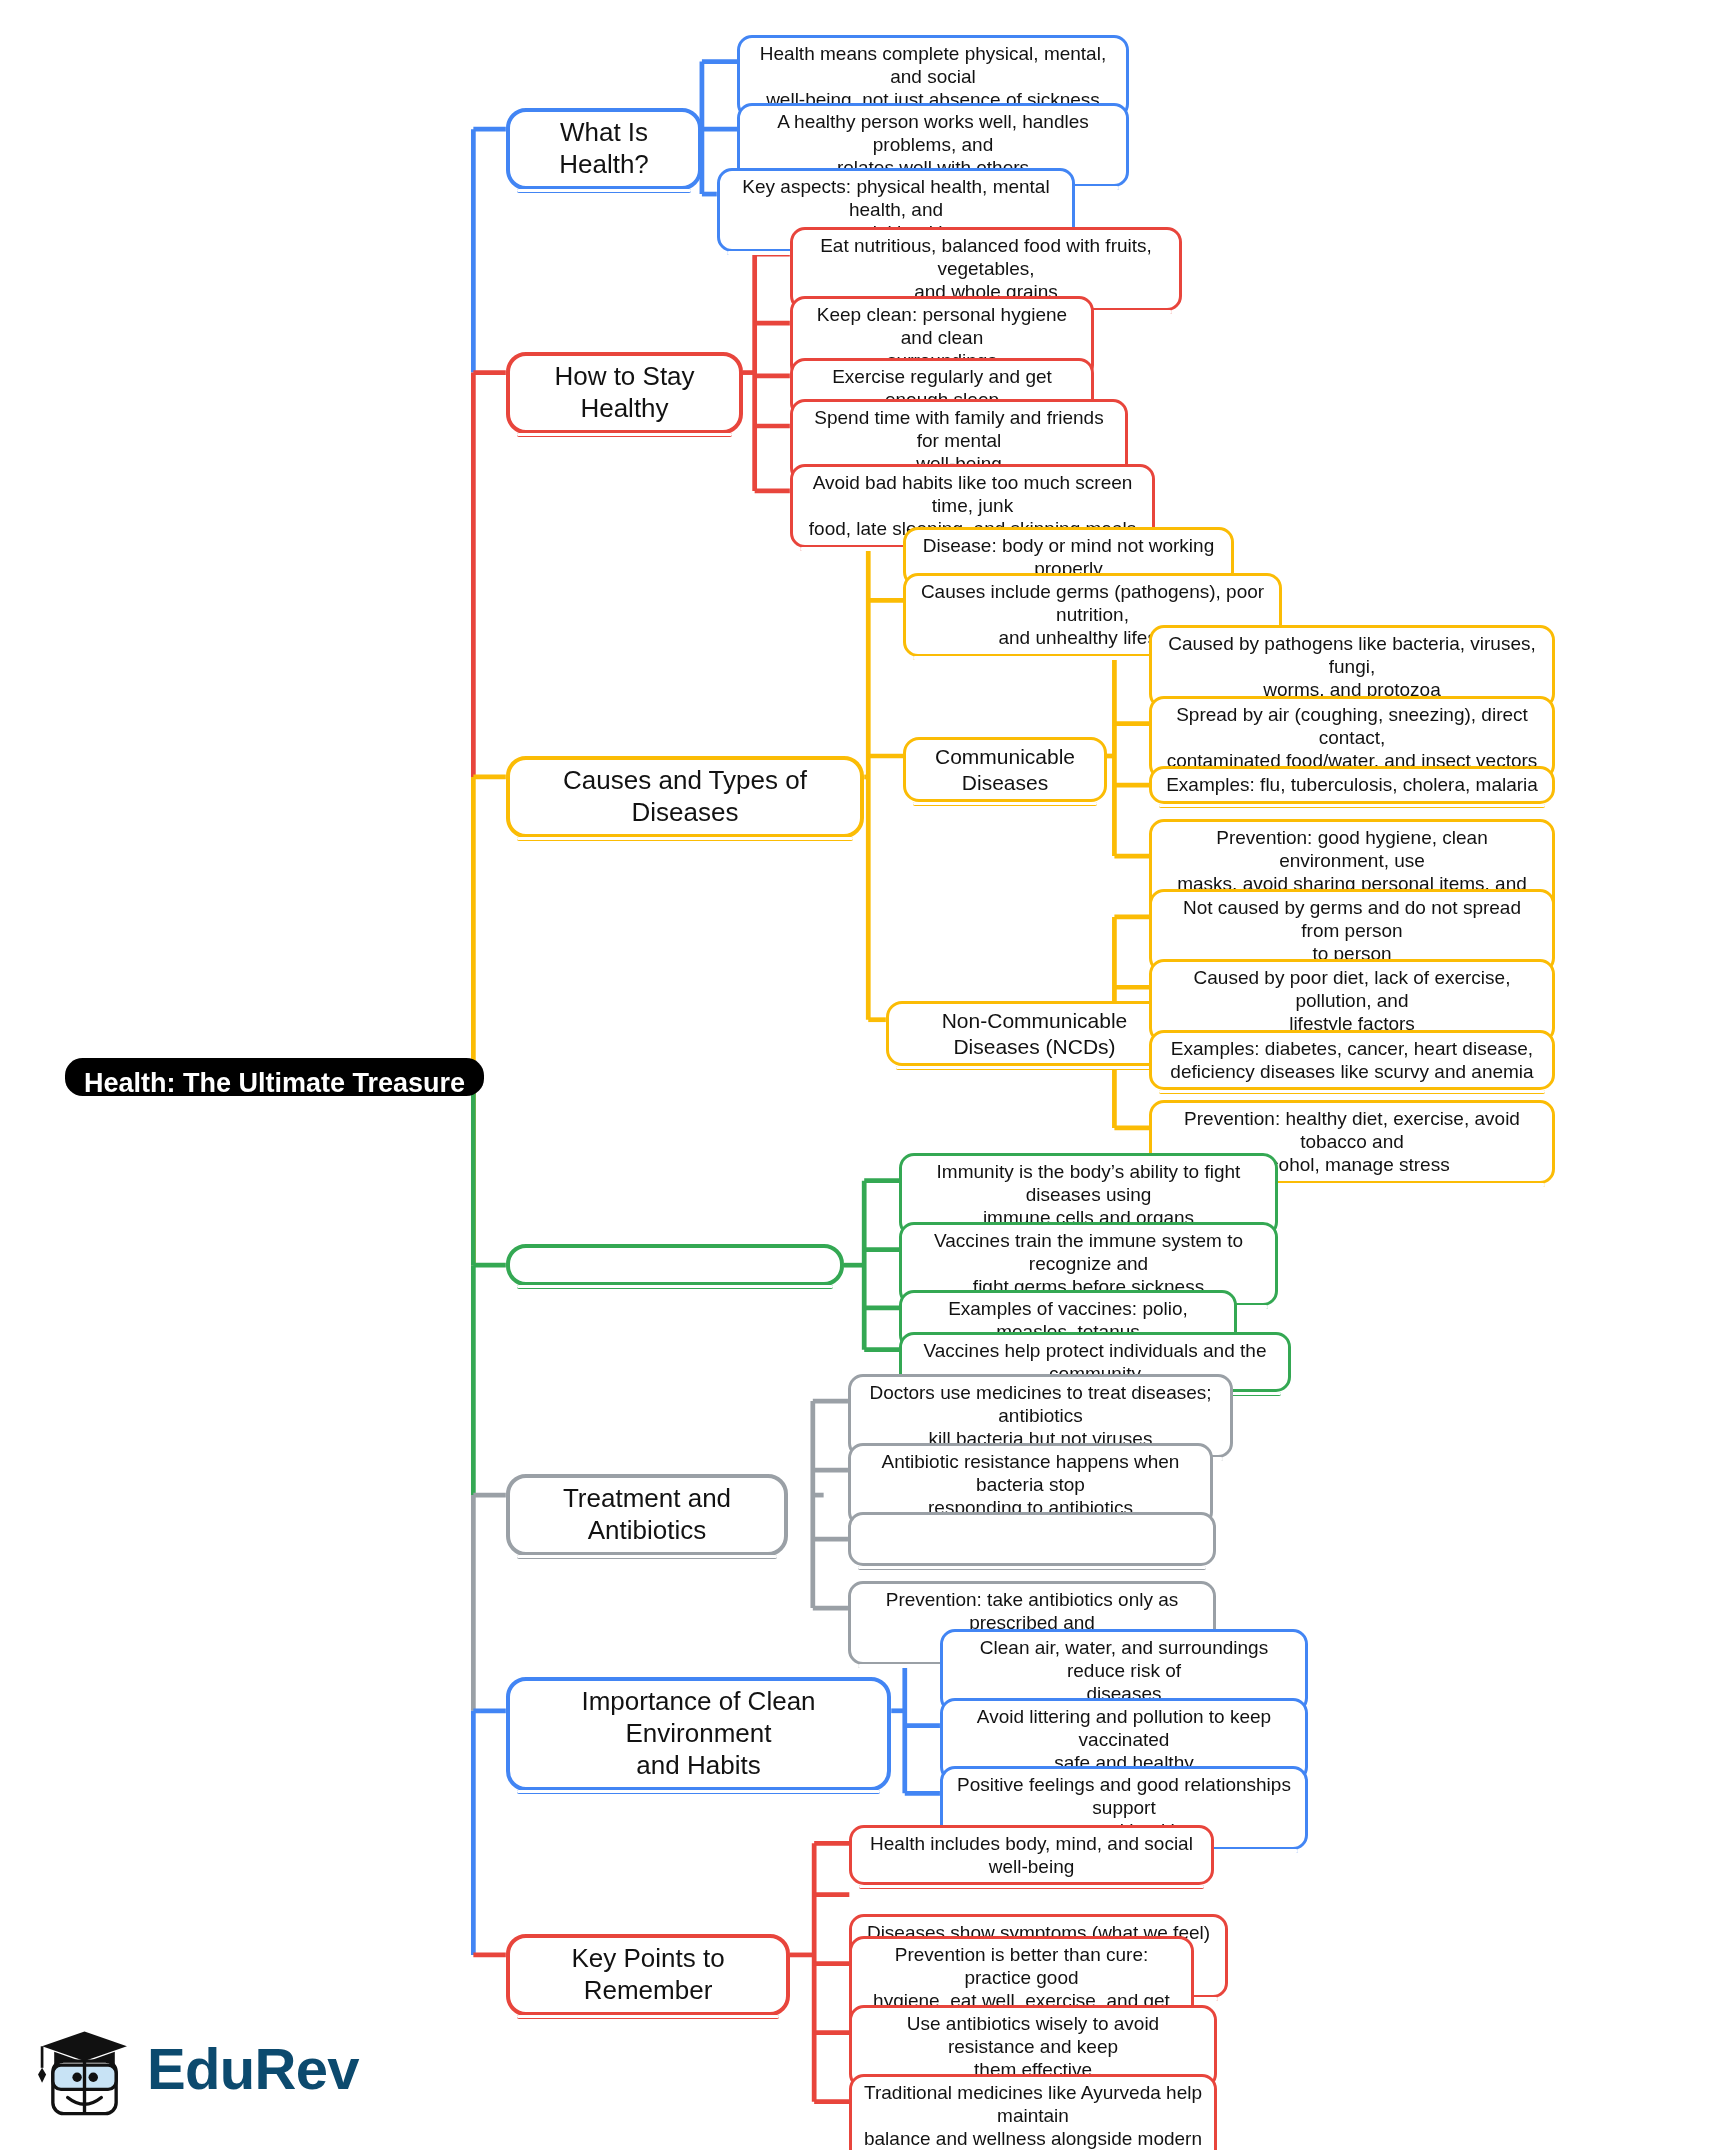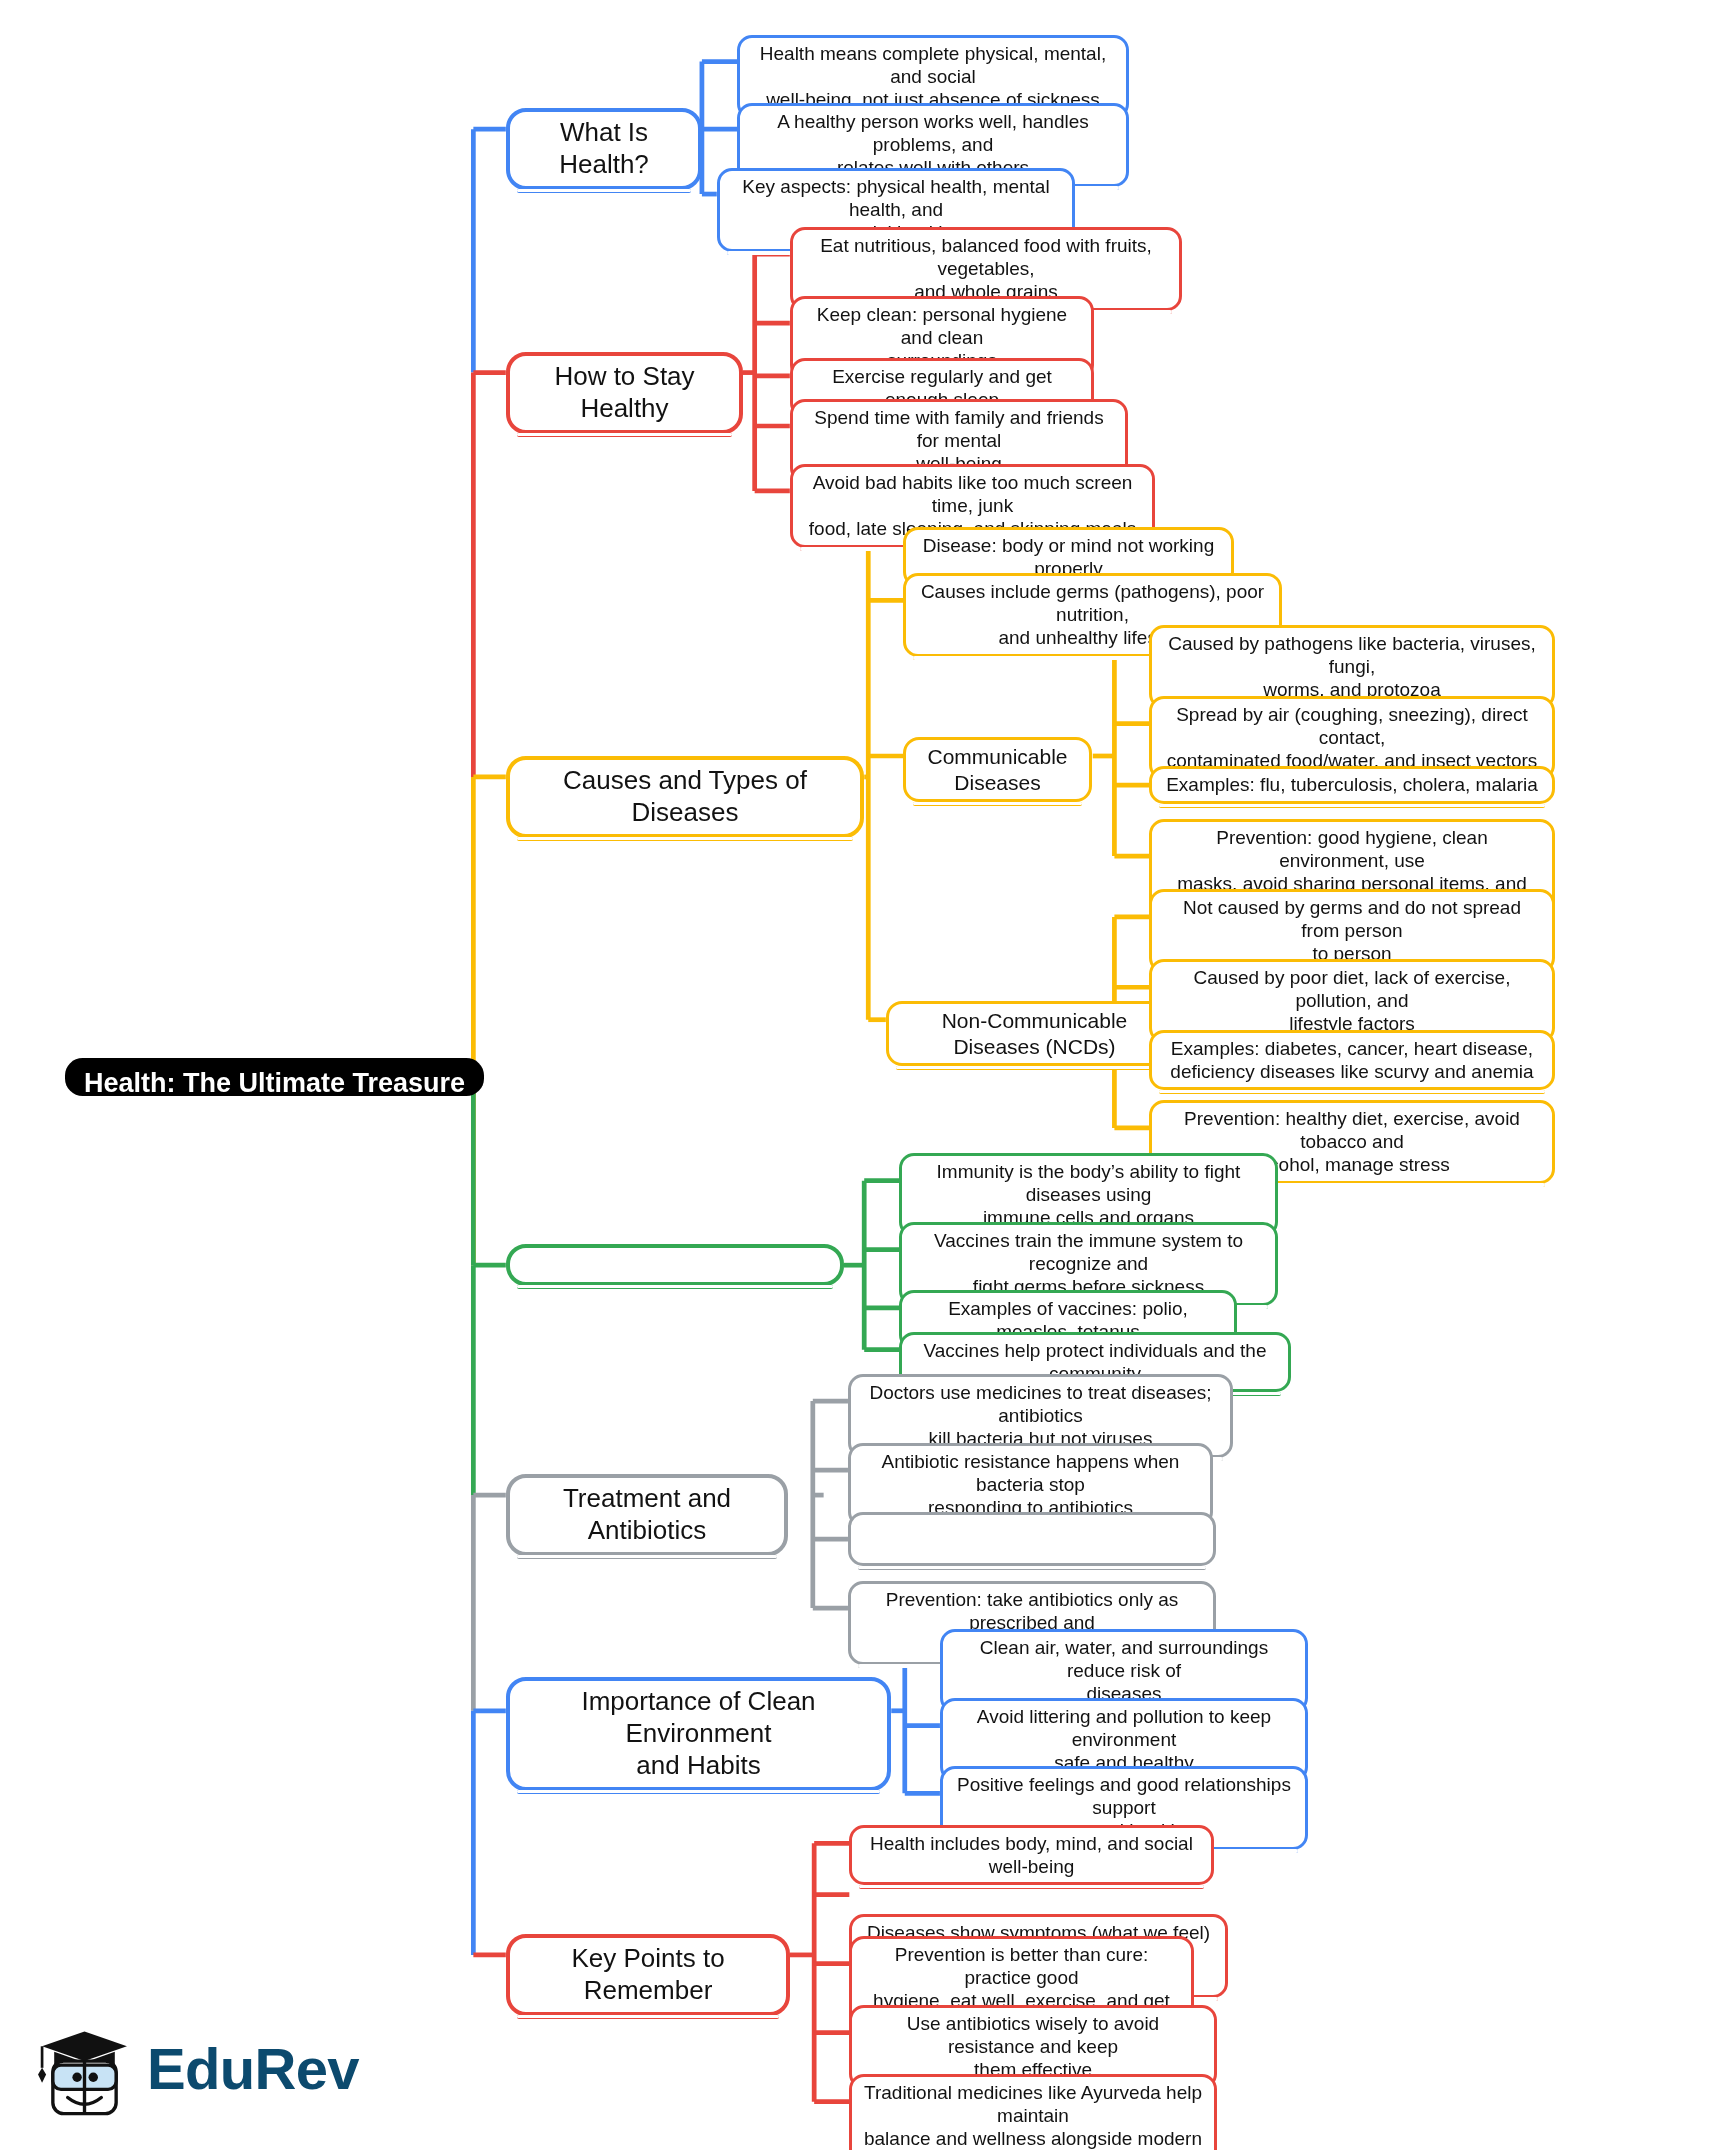--- a/index.html
+++ b/index.html
@@ -162,21 +162,21 @@
 surroundings</span><i style="position: absolute; left: 6.8px; right: 6.8px; bottom: -6.8px; height: 4px; border-radius: 2.7px; display: block; background: rgb(232, 69, 60);"></i></div>
       <div class="node leaf" style="left: 790px; top: 358px; width: 304px; min-height: 35px; border-color: rgb(232, 69, 60); background: rgb(255, 255, 255);"><span>Exercise regularly and get enough sleep</span><i style="position: absolute; left: 6.8px; right: 6.8px; bottom: -6.8px; height: 4px; border-radius: 2.7px; display: block; background: rgb(232, 69, 60);"></i></div>
       <div class="node leaf" style="left: 790px; top: 399px; width: 338px; min-height: 54px; border-color: rgb(232, 69, 60); background: rgb(255, 255, 255);"><span>Spend time with family and friends for mental
 well-being</span><i style="position: absolute; left: 6.8px; right: 6.8px; bottom: -6.8px; height: 4px; border-radius: 2.7px; display: block; background: rgb(232, 69, 60);"></i></div>
       <div class="node leaf" style="left: 790px; top: 464px; width: 365px; min-height: 54px; border-color: rgb(232, 69, 60); background: rgb(255, 255, 255);"><span>Avoid bad habits like too much screen time, junk
 food, late sleeping, and skipping meals</span><i style="position: absolute; left: 6.8px; right: 6.8px; bottom: -6.8px; height: 4px; border-radius: 2.7px; display: block; background: rgb(232, 69, 60);"></i></div>
       <div class="node lvl1" style="left: 506px; top: 756px; width: 358px; min-height: 42px; border-color: rgb(251, 188, 5); background: rgb(255, 255, 255);"><span>Causes and Types of Diseases</span><i style="position: absolute; left: 6.8px; right: 6.8px; bottom: -6.8px; height: 4px; border-radius: 2.7px; display: block; background: rgb(251, 188, 5);"></i></div>
       <div class="node leaf" style="left: 903px; top: 527px; width: 331px; min-height: 35px; border-color: rgb(251, 188, 5); background: rgb(255, 255, 255);"><span>Disease: body or mind not working properly</span><i style="position: absolute; left: 6.8px; right: 6.8px; bottom: -6.8px; height: 4px; border-radius: 2.7px; display: block; background: rgb(251, 188, 5);"></i></div>
       <div class="node leaf" style="left: 903px; top: 573px; width: 379px; min-height: 54px; border-color: rgb(251, 188, 5); background: rgb(255, 255, 255);"><span>Causes include germs (pathogens), poor nutrition,
 and unhealthy lifestyle</span><i style="position: absolute; left: 6.8px; right: 6.8px; bottom: -6.8px; height: 4px; border-radius: 2.7px; display: block; background: rgb(251, 188, 5);"></i></div>
-      <div class="node lvl2" style="left: 903px; top: 737px; width: 189px; min-height: 38px; border-color: rgb(251, 188, 5); background: rgb(255, 255, 255);"><span>Communicable Diseases</span><i style="position: absolute; left: 6.8px; right: 6.8px; bottom: -6.8px; height: 4px; border-radius: 2.7px; display: block; background: rgb(251, 188, 5);"></i></div>
+      <div class="node lvl2" style="left: 903px; top: 737px; width: 204px; min-height: 38px; border-color: rgb(251, 188, 5); background: rgb(255, 255, 255);"><span>Communicable Diseases</span><i style="position: absolute; left: 6.8px; right: 6.8px; bottom: -6.8px; height: 4px; border-radius: 2.7px; display: block; background: rgb(251, 188, 5);"></i></div>
       <div class="node leaf" style="left: 1149px; top: 625px; width: 406px; min-height: 55px; border-color: rgb(251, 188, 5); background: rgb(255, 255, 255);"><span>Caused by pathogens like bacteria, viruses, fungi,
 worms, and protozoa</span><i style="position: absolute; left: 6.8px; right: 6.8px; bottom: -6.8px; height: 4px; border-radius: 2.7px; display: block; background: rgb(251, 188, 5);"></i></div>
       <div class="node leaf" style="left: 1149px; top: 696px; width: 406px; min-height: 55px; border-color: rgb(251, 188, 5); background: rgb(255, 255, 255);"><span>Spread by air (coughing, sneezing), direct contact,
 contaminated food/water, and insect vectors</span><i style="position: absolute; left: 6.8px; right: 6.8px; bottom: -6.8px; height: 4px; border-radius: 2.7px; display: block; background: rgb(251, 188, 5);"></i></div>
       <div class="node leaf" style="left: 1149px; top: 766px; width: 406px; min-height: 38px; border-color: rgb(251, 188, 5); background: rgb(255, 255, 255);"><span>Examples: flu, tuberculosis, cholera, malaria</span><i style="position: absolute; left: 6.8px; right: 6.8px; bottom: -6.8px; height: 4px; border-radius: 2.7px; display: block; background: rgb(251, 188, 5);"></i></div>
       <div class="node leaf" style="left: 1149px; top: 819px; width: 406px; min-height: 74px; border-color: rgb(251, 188, 5); background: rgb(255, 255, 255);"><span>Prevention: good hygiene, clean environment, use
 masks, avoid sharing personal items, and control
 insects</span><i style="position: absolute; left: 6.8px; right: 6.8px; bottom: -6.8px; height: 4px; border-radius: 2.7px; display: block; background: rgb(251, 188, 5);"></i></div>
       <div class="node lvl2" style="left: 886px; top: 1001px; width: 297px; min-height: 38px; border-color: rgb(251, 188, 5); background: rgb(255, 255, 255);"><span>Non-Communicable Diseases (NCDs)</span><i style="position: absolute; left: 6.8px; right: 6.8px; bottom: -6.8px; height: 4px; border-radius: 2.7px; display: block; background: rgb(251, 188, 5);"></i></div>
       <div class="node leaf" style="left: 1149px; top: 889px; width: 406px; min-height: 55px; border-color: rgb(251, 188, 5); background: rgb(255, 255, 255);"><span>Not caused by germs and do not spread from person
@@ -199,21 +199,21 @@
 kill bacteria but not viruses</span><i style="position: absolute; left: 6.8px; right: 6.8px; bottom: -6.8px; height: 4px; border-radius: 2.7px; display: block; background: rgb(154, 160, 166);"></i></div>
       <div class="node leaf" style="left: 848px; top: 1443px; width: 365px; min-height: 54px; border-color: rgb(154, 160, 166); background: rgb(255, 255, 255);"><span>Antibiotic resistance happens when bacteria stop
 responding to antibiotics</span><i style="position: absolute; left: 6.8px; right: 6.8px; bottom: -6.8px; height: 4px; border-radius: 2.7px; display: block; background: rgb(154, 160, 166);"></i></div>
       <div class="node leaf" style="left: 848px; top: 1512px; width: 368px; min-height: 54px; border-color: rgb(154, 160, 166); background: rgb(255, 255, 255);"><i style="position: absolute; left: 6.8px; right: 6.8px; bottom: -6.8px; height: 4px; border-radius: 2.7px; display: block; background: rgb(154, 160, 166);"></i></div>
       <div class="node leaf" style="left: 848px; top: 1581px; width: 368px; min-height: 54px; border-color: rgb(154, 160, 166); background: rgb(255, 255, 255);"><span>Prevention: take antibiotics only as prescribed and
 complete full course</span><i style="position: absolute; left: 6.8px; right: 6.8px; bottom: -6.8px; height: 4px; border-radius: 2.7px; display: block; background: rgb(154, 160, 166);"></i></div>
       <div class="node lvl1" style="left: 506px; top: 1677px; width: 385px; min-height: 68px; border-color: rgb(66, 133, 244); background: rgb(255, 255, 255);"><span>Importance of Clean Environment
 and Habits</span><i style="position: absolute; left: 6.8px; right: 6.8px; bottom: -6.8px; height: 4px; border-radius: 2.7px; display: block; background: rgb(66, 133, 244);"></i></div>
       <div class="node leaf" style="left: 940px; top: 1629px; width: 368px; min-height: 54px; border-color: rgb(66, 133, 244); background: rgb(255, 255, 255);"><span>Clean air, water, and surroundings reduce risk of
 diseases</span><i style="position: absolute; left: 6.8px; right: 6.8px; bottom: -6.8px; height: 4px; border-radius: 2.7px; display: block; background: rgb(66, 133, 244);"></i></div>
-      <div class="node leaf" style="left: 940px; top: 1698px; width: 368px; min-height: 54px; border-color: rgb(66, 133, 244); background: rgb(255, 255, 255);"><span>Avoid littering and pollution to keep environment
+      <div class="node leaf" style="left: 940px; top: 1698px; width: 368px; min-height: 54px; border-color: rgb(66, 133, 244); background: rgb(255, 255, 255);"><span>Avoid littering and pollution to keep vaccinated
 safe and healthy</span><i style="position: absolute; left: 6.8px; right: 6.8px; bottom: -6.8px; height: 4px; border-radius: 2.7px; display: block; background: rgb(66, 133, 244);"></i></div>
       <div class="node leaf" style="left: 940px; top: 1766px; width: 368px; min-height: 54px; border-color: rgb(66, 133, 244); background: rgb(255, 255, 255);"><span>Positive feelings and good relationships support
 mental health</span><i style="position: absolute; left: 6.8px; right: 6.8px; bottom: -6.8px; height: 4px; border-radius: 2.7px; display: block; background: rgb(66, 133, 244);"></i></div>
       <div class="node lvl1" style="left: 506px; top: 1934px; width: 284px; min-height: 42px; border-color: rgb(232, 69, 60); background: rgb(255, 255, 255);"><span>Key Points to Remember</span><i style="position: absolute; left: 6.8px; right: 6.8px; bottom: -6.8px; height: 4px; border-radius: 2.7px; display: block; background: rgb(232, 69, 60);"></i></div>
       <div class="node leaf" style="left: 849px; top: 1825px; width: 365px; min-height: 35px; border-color: rgb(232, 69, 60); background: rgb(255, 255, 255);"><span>Health includes body, mind, and social well-being</span><i style="position: absolute; left: 6.8px; right: 6.8px; bottom: -6.8px; height: 4px; border-radius: 2.7px; display: block; background: rgb(232, 69, 60);"></i></div>
       <div class="node leaf" style="left: 849px; top: 1867px; width: 379px; min-height: 54px; border-color: rgb(232, 69, 60); background: rgb(255, 255, 255); margin-top: 47px;"><span>Diseases show symptoms (what we feel) and signs
 (what can be seen or measured)</span><i style="position: absolute; left: 6.8px; right: 6.8px; bottom: -6.8px; height: 4px; border-radius: 2.7px; display: block; background: rgb(232, 69, 60);"></i></div>
       <div class="node leaf" style="left: 849px; top: 1936px; width: 345px; min-height: 54px; border-color: rgb(232, 69, 60); background: rgb(255, 255, 255);"><span>Prevention is better than cure: practice good
 hygiene, eat well, exercise, and get vaccinated</span><i style="position: absolute; left: 6.8px; right: 6.8px; bottom: -6.8px; height: 4px; border-radius: 2.7px; display: block; background: rgb(232, 69, 60);"></i></div>
       <div class="node leaf" style="left: 849px; top: 2005px; width: 368px; min-height: 54px; border-color: rgb(232, 69, 60); background: rgb(255, 255, 255);"><span>Use antibiotics wisely to avoid resistance and keep

